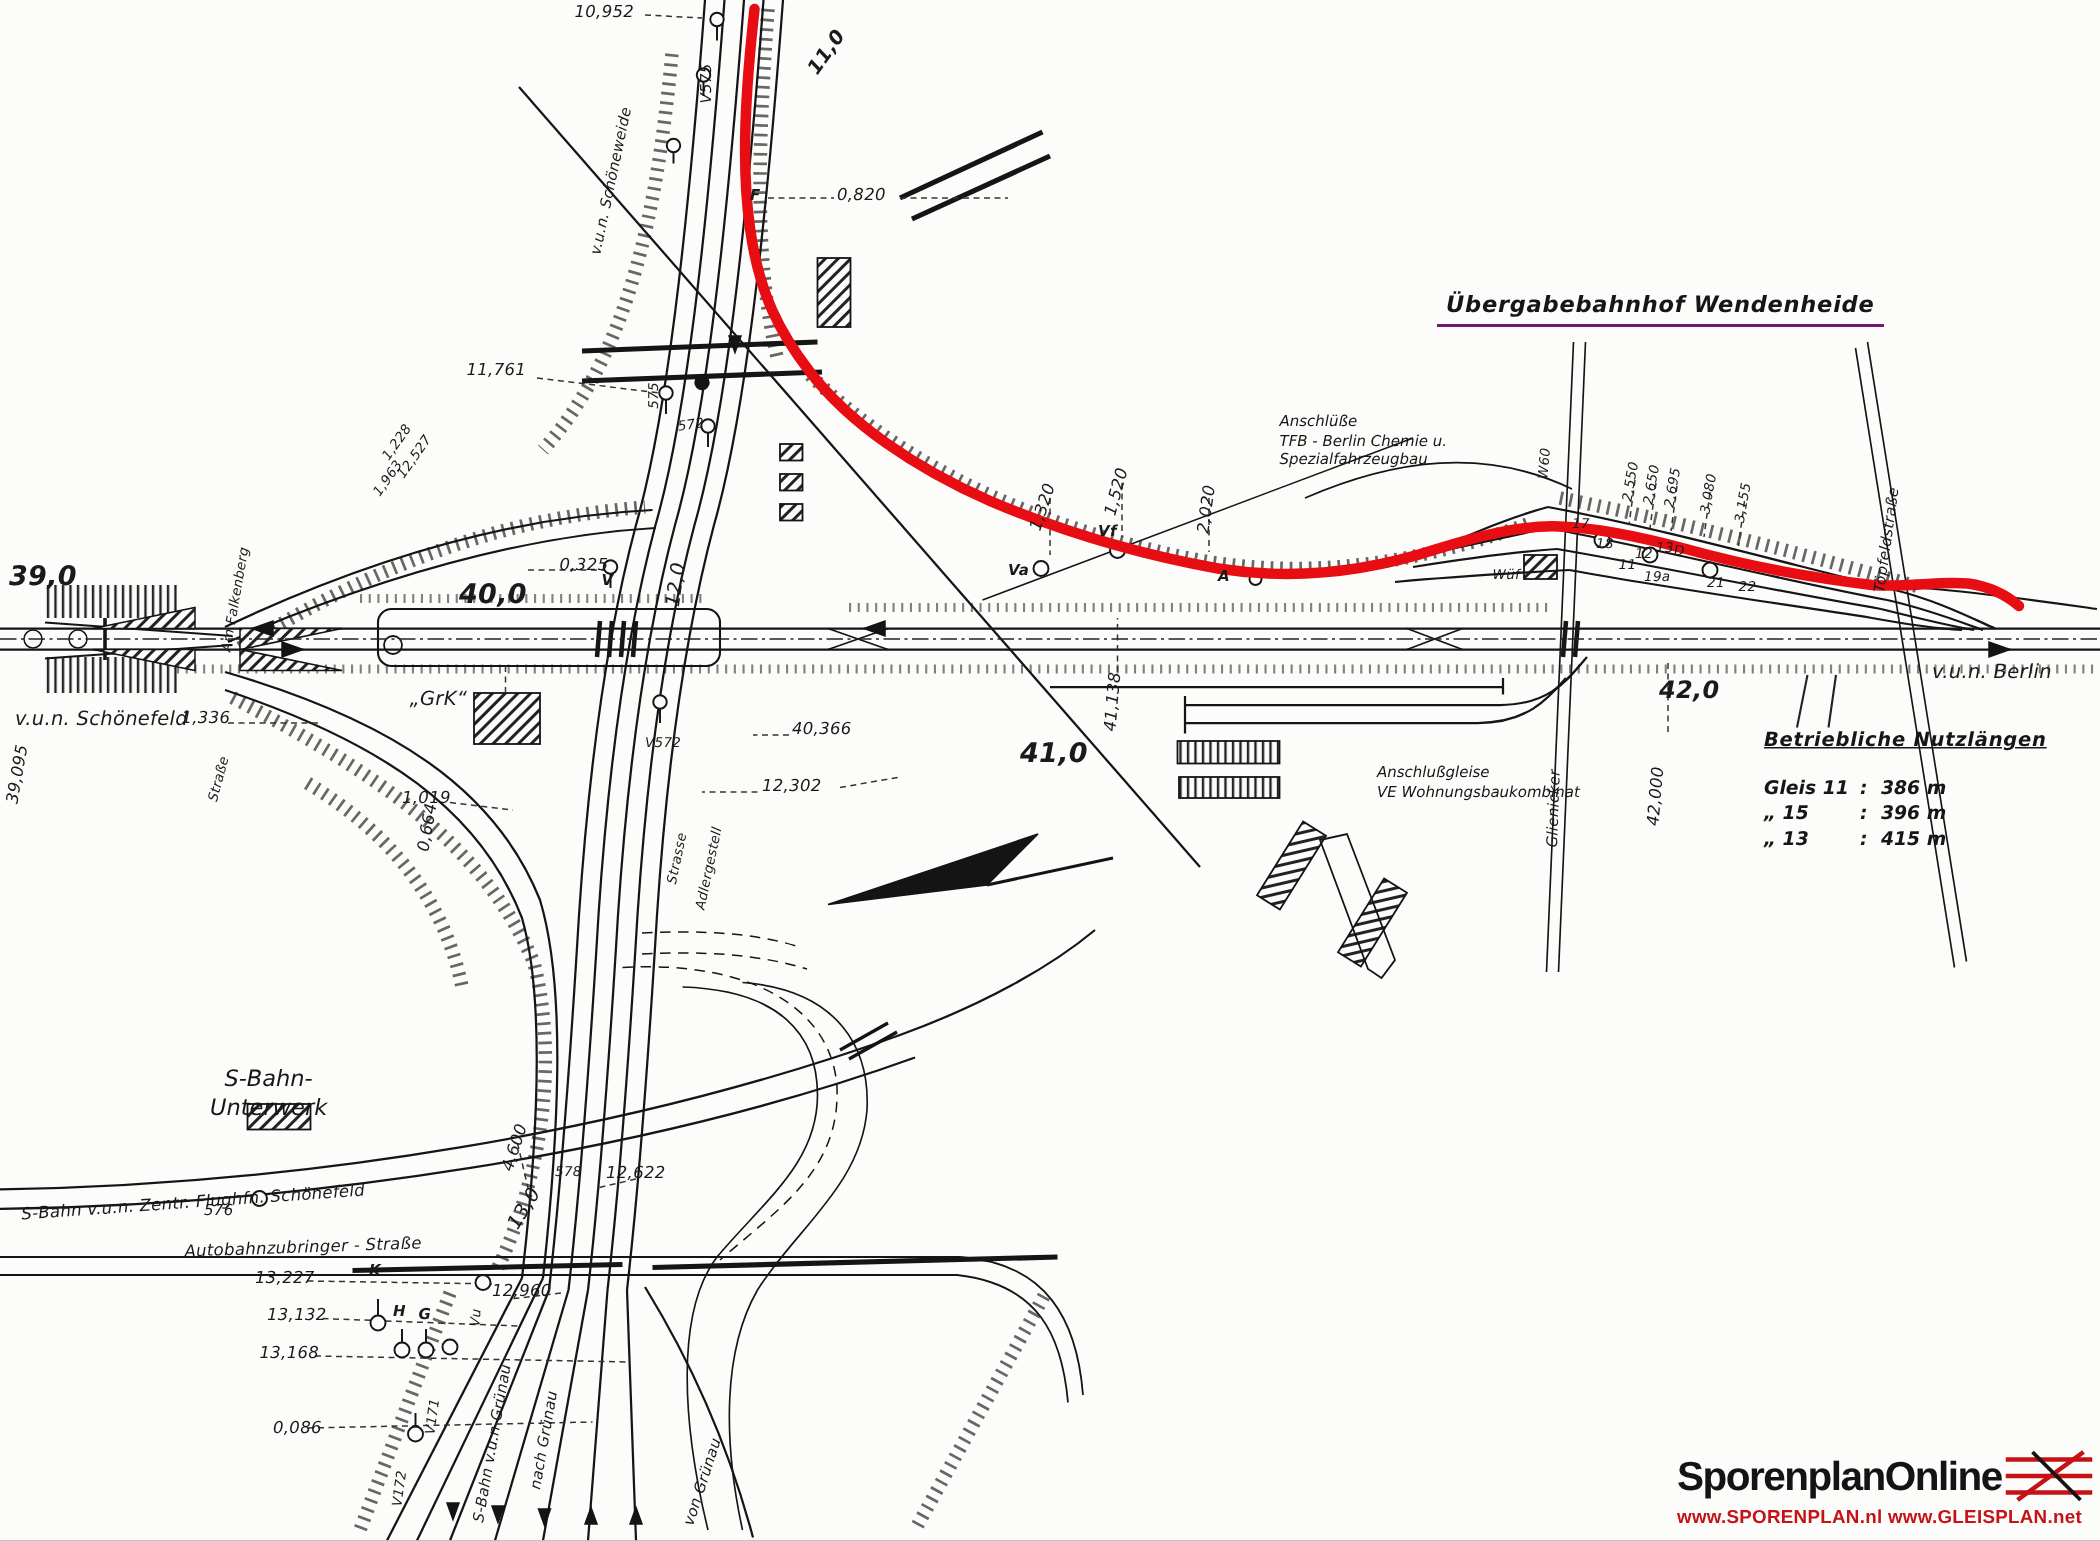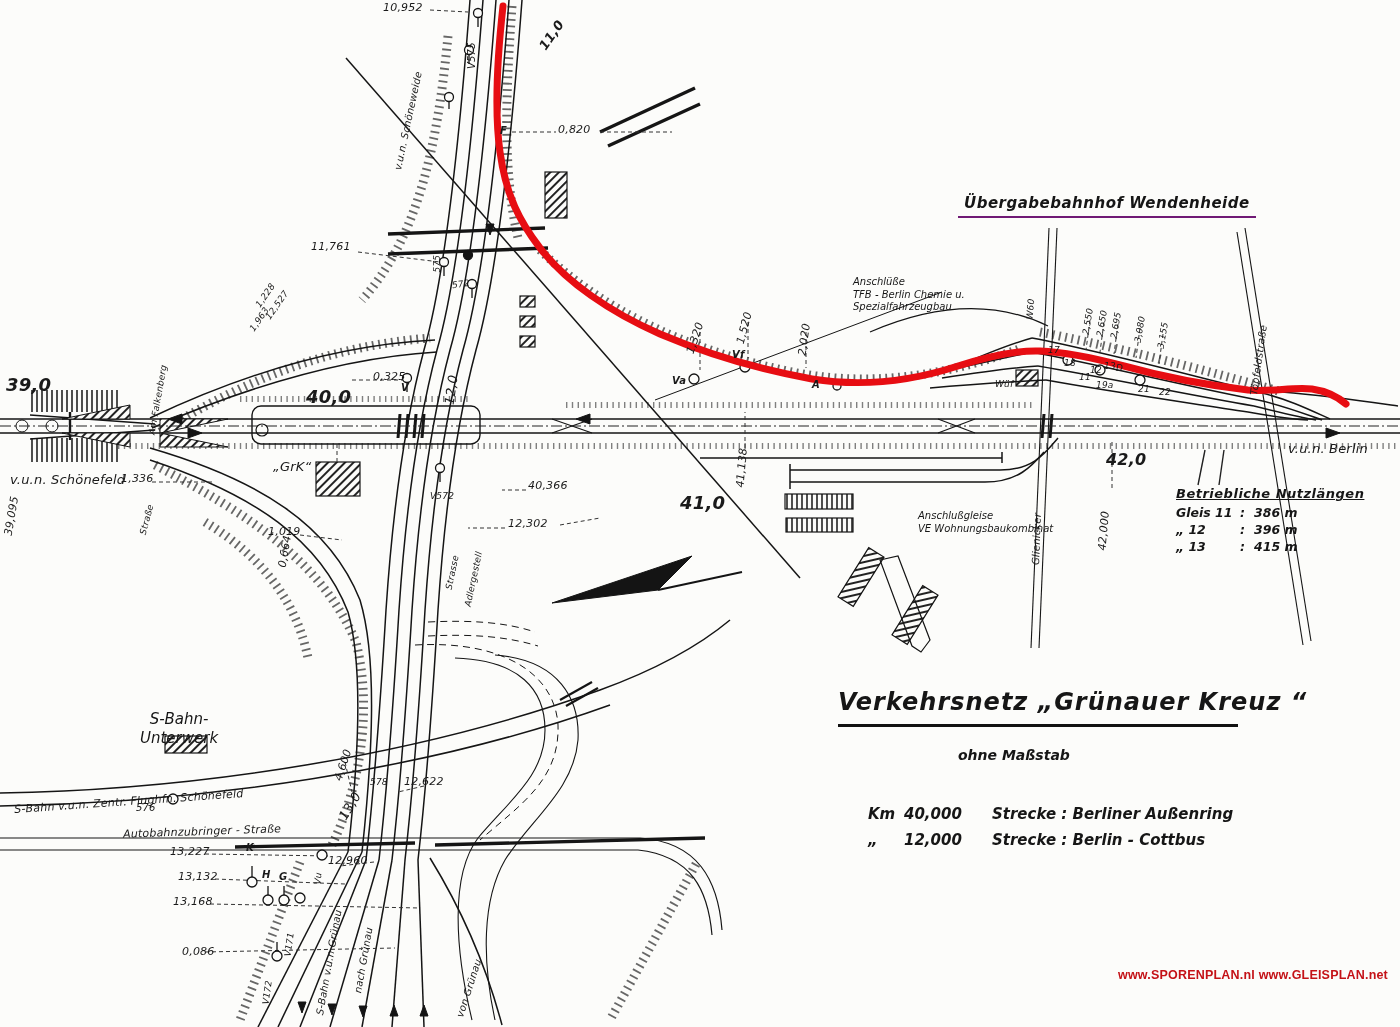--- a/index.html
+++ b/index.html
@@ -21,21 +21,21 @@
                border-bottom:2px solid #701a75;padding:0 6px 4px 6px;letter-spacing:.5px;}
   
   .titleblock{position:absolute;left:838px;top:688px;z-index:3;width:400px;font-style:italic;}
   .titleblock .t1{font-size:24px;font-weight:bold;letter-spacing:1px;border-bottom:3px solid #111;
                   padding-bottom:8px;white-space:nowrap;}
   .titleblock .t2{margin:20px 0 0 120px;font-size:14px;font-weight:bold;}
   .titleblock .rows{margin:42px 0 0 30px;display:grid;grid-template-columns:36px 88px auto;
                     row-gap:8px;font-size:15px;font-weight:bold;}
   
   .nutz{position:absolute;left:1176px;top:486px;z-index:3;font-style:italic;font-weight:bold;}
-  .nutz .nh{font-size:13px;text-decoration:underline;letter-spacing:.5px;margin-bottom:4px;}
+  .nutz .nh{font-size:13px;text-decoration:underline;letter-spacing:.5px;margin-bottom:16px;}
   .nutz .nrow{display:grid;grid-template-columns:64px 14px auto;font-size:12.5px;line-height:1.35;}
   
   .logo{position:absolute;left:1118px;top:966px;z-index:3;width:278px;}
   .logo-top{display:flex;align-items:center;gap:2px;}
   .logo-name{font-family:"Liberation Sans",sans-serif;font-weight:bold;font-size:27px;color:#141414;
              letter-spacing:-1px;line-height:1;}
   .logo-urls{font-family:"Liberation Sans",sans-serif;font-weight:bold;font-size:12.5px;color:#c41217;
              margin-top:2px;letter-spacing:.2px;}
 </style>
 </head>
@@ -370,43 +370,31 @@
 <div class="station-hdr">Übergabebahnhof  Wendenheide</div>
 
 <div class="nutz">
   <div class="nh">Betriebliche Nutzlängen</div>
   <div class="nrow">
     <span>Gleis 11</span>
     <span>:</span>
     <span>386 m</span>
   </div>
   <div class="nrow">
-    <span>„      12</span>
+    <span>„      15</span>
     <span>:</span>
     <span>396 m</span>
   </div>
   <div class="nrow">
     <span>„      13</span>
     <span>:</span>
     <span>415 m</span>
   </div>
 </div>
 
-<div class="titleblock">
-  <div class="t1">Verkehrsnetz  „Grünauer  Kreuz “</div>
-  <div class="t2">ohne Maßstab</div>
-  <div class="rows">
-    <span>Km</span>
-    <span>40,000</span>
-    <span>Strecke :  Berliner Außenring</span>
-    <span>„</span>
-    <span>12,000</span>
-    <span>Strecke :  Berlin - Cottbus</span>
-  </div>
-</div>
 
 <div class="stack" style="left:140px;top:710px;font-size:15px;text-align:center">
   <span>S-Bahn-</span>
   <span>Unterwerk</span>
 </div>
 <span class="lbl rot" style="left:338px;top:775px;transform:rotate(-72deg)">4,600</span>
 <span class="lbl" style="left:14px;top:796px;transform:rotate(-4deg)">S-Bahn v.u.n. Zentr. Flughfn. Schönefeld</span>
 <span class="lbl s10" style="left:136px;top:803px">576</span>
 <span class="lbl" style="left:123px;top:826px;transform:rotate(-2deg)">Autobahnzubringer - Straße</span>
 <span class="lbl" style="left:170px;top:846px">13,227</span>
@@ -421,16 +409,26 @@
 <span class="lbl s10 b" style="left:262px;top:870px">H</span>
 <span class="lbl s10 b" style="left:279px;top:872px">G</span>
 <span class="lbl rot sm" style="left:318px;top:880px;transform:rotate(-85deg)">Vu</span>
 <span class="lbl rot sm" style="left:288px;top:952px;transform:rotate(-82deg)">V171</span>
 <span class="lbl rot sm" style="left:266px;top:1000px;transform:rotate(-82deg)">V172</span>
 <span class="lbl rot s10" style="left:320px;top:1010px;transform:rotate(-80deg)">S-Bahn v.u.n Grünau</span>
 <span class="lbl rot s10" style="left:358px;top:988px;transform:rotate(-80deg)">nach Grünau</span>
 <span class="lbl rot s10" style="left:460px;top:1012px;transform:rotate(-72deg)">von Grünau</span>
 
 <div class="logo">
+  <div class="logo-top">
+    <span class="logo-name">SporenplanOnline</span>
+    <svg width="58" height="36" viewBox="0 0 58 36">
+      <line x1="0" y1="7" x2="58" y2="7" stroke="#c41217" stroke-width="3"></line>
+      <line x1="0" y1="18" x2="58" y2="18" stroke="#c41217" stroke-width="3"></line>
+      <line x1="0" y1="29" x2="58" y2="29" stroke="#c41217" stroke-width="3"></line>
+      <line x1="8" y1="34" x2="52" y2="2" stroke="#c41217" stroke-width="3"></line>
+      <line x1="18" y1="2" x2="50" y2="34" stroke="#141414" stroke-width="2.5"></line>
+    </svg>
+  </div>
   <div class="logo-urls">www.SPORENPLAN.nl   www.GLEISPLAN.net</div>
 </div>
 
 </div>
 
 </body></html>

